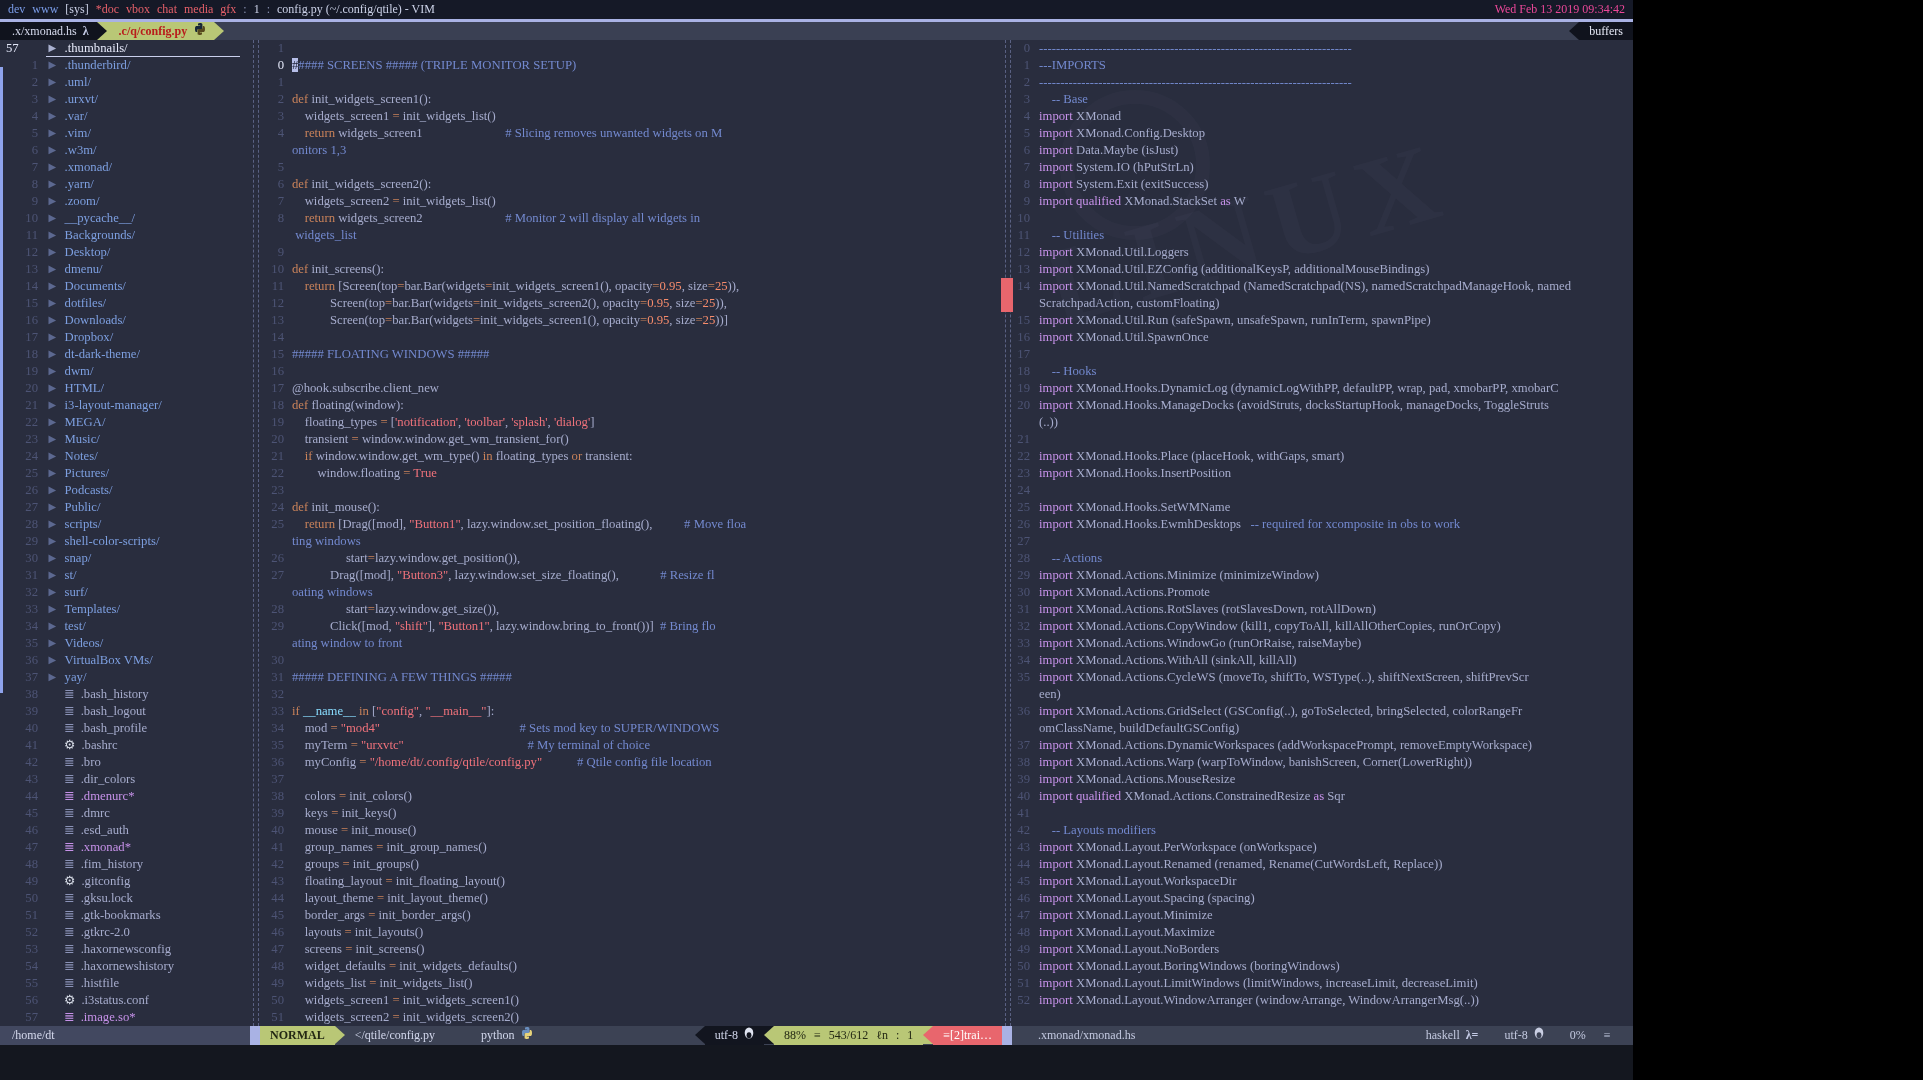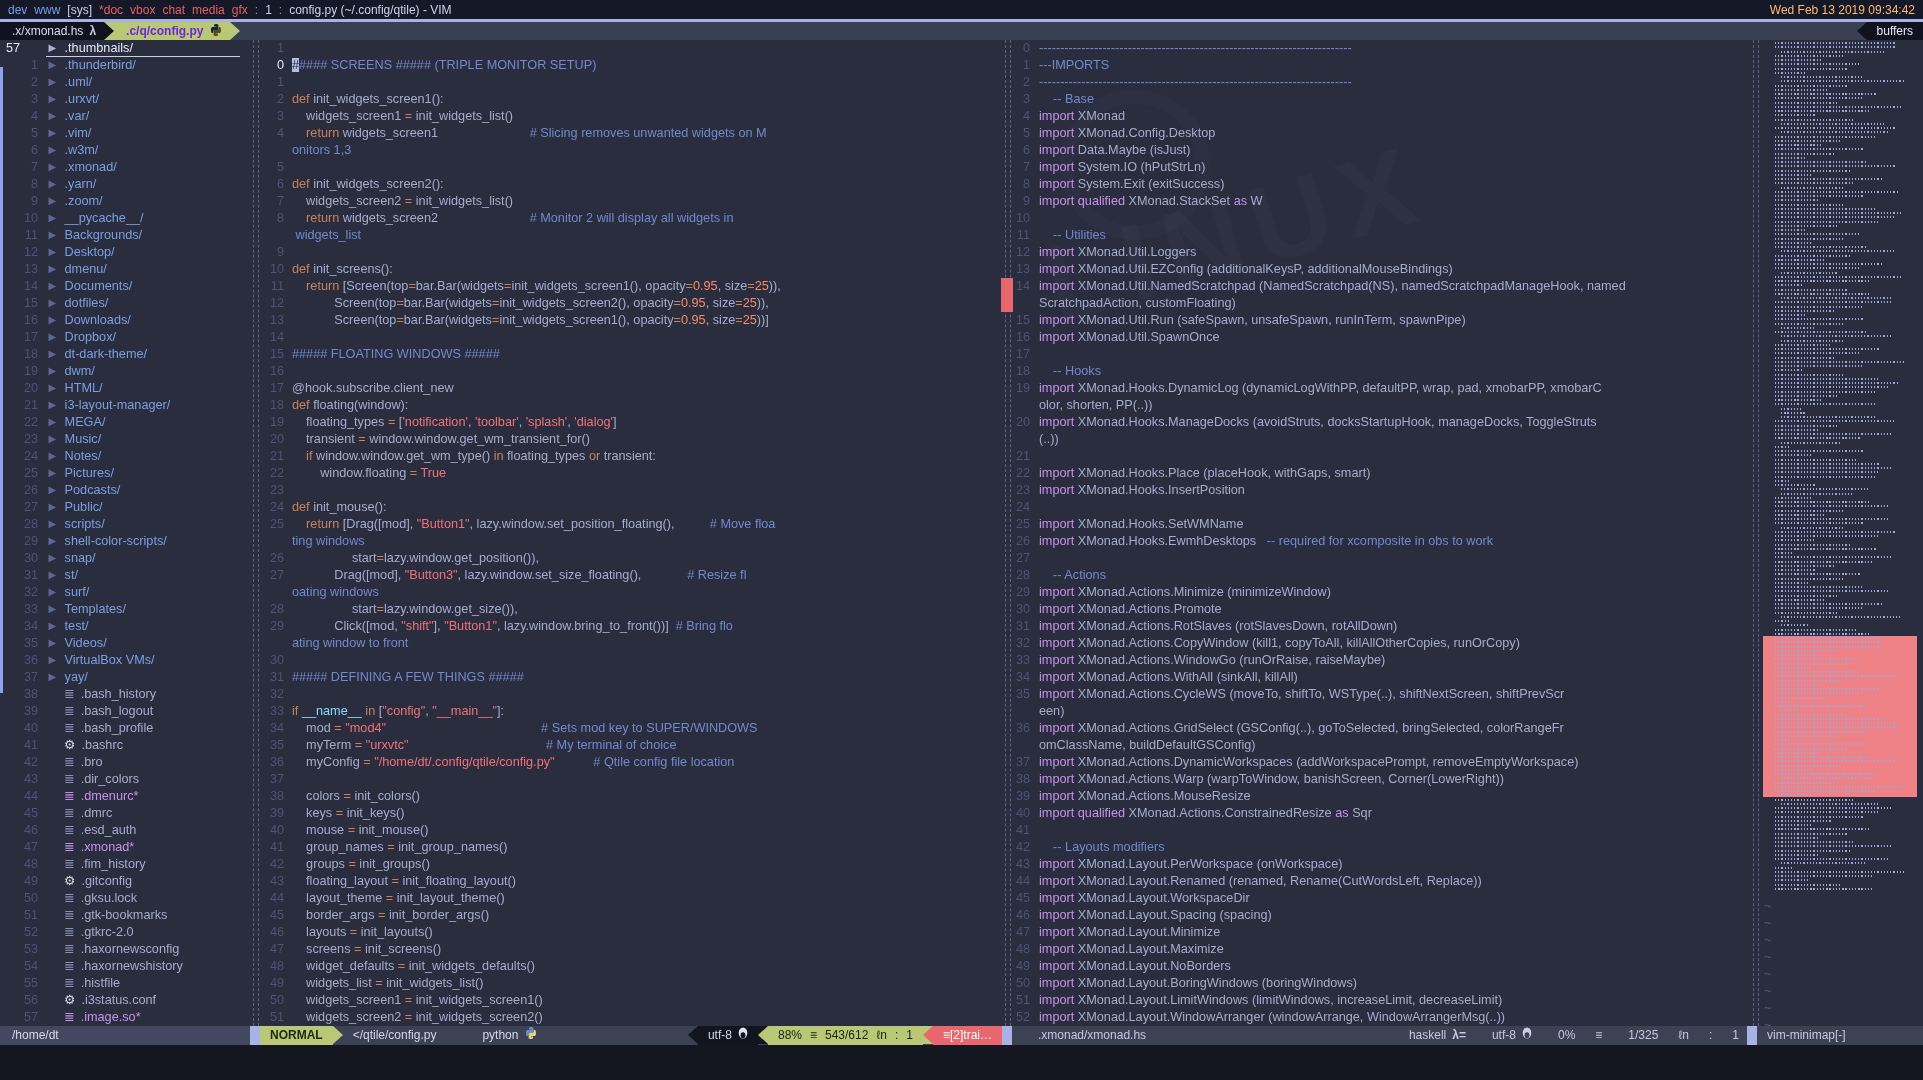--- a/index.html
+++ b/index.html
@@ -4,38 +4,38 @@
 <style>
   :root{
     --bg:#292d3e; --topbar:#151927; --tabbase:#3a4053; --tabdark:#10131d;
     --green:#b9c776; --greyseg:#3c4254; --darkseg:#12151f; --red:#e8666d;
     --lav:#a9b2e4; --fg:#a6accd; --ln:#4d5475; --comment:#7389cf; --kw:#c9825a;
     --str:#f0727b; --num:#f78c6c; --mag:#c792ea; --cyan:#89ddff; --dir:#7d9fe0;
     --white:#dde1f3;
   }
   *{margin:0;padding:0;box-sizing:border-box;}
   body{background:#000;}
-  #screen{position:relative;width:1923px;height:1080px;overflow:hidden;
-    background:var(--bg);font-family:Liberation Sans, sans-serif;font-size:12.7px;color:var(--fg);}
+  #screen{position:relative;width:1633px;height:1080px;overflow:hidden;
+    background:var(--bg);font-family:Liberation Serif, serif;font-size:12.7px;color:var(--fg);}
   
   #topbar{position:absolute;left:0;top:0;width:100%;height:19px;background:var(--topbar);
     display:flex;align-items:center;padding:0 8px;font-size:12px;white-space:pre;}
   #topbar .ws{margin-right:7px;}
   .ws-visible{color:#7a9ce8;} .ws-current{color:#ccd2e8;} .ws-urgent{color:#e6606a;}
   .ws-sep{color:#8a92b2;margin-right:7px;} .ws-layout{color:#ccd2e8;margin-right:7px;}
   #win-title{color:#ccd2e8;}
-  #clock{margin-left:auto;color:#fdba74;}
+  #clock{margin-left:auto;color:#ec4899;}
   #top-accent{position:absolute;left:0;top:19px;width:100%;height:3px;background:var(--lav);}
   #left-accent{position:absolute;left:0;top:67px;width:3px;height:626px;background:#8fa3ec;}
   
   #tabline{position:absolute;left:0;top:22px;width:100%;height:18px;background:var(--tabbase);
     display:flex;align-items:stretch;font-size:12px;}
   .tab{display:flex;align-items:center;white-space:pre;padding:0 8px 0 12px;}
   .tab-inactive{background:var(--tabdark);color:#d7dbee;}
-  .tab-active{background:var(--green);color:#6d28d9;font-weight:bold;}
+  .tab-active{background:var(--green);color:#b91c1c;font-weight:bold;}
   .tb-sep-a{width:0;height:0;border-top:9px solid var(--green);border-bottom:9px solid var(--green);border-left:10px solid var(--tabdark);}
   .tb-sep-b{width:0;height:0;border-top:9px solid var(--tabbase);border-bottom:9px solid var(--tabbase);border-left:10px solid var(--green);}
   .tb-sep-buf{width:0;height:0;border-top:9px solid var(--tabbase);border-bottom:9px solid var(--tabbase);border-right:10px solid var(--tabdark);margin-left:auto;}
   #tab-buffers{background:var(--tabdark);color:#e6e9f6;display:flex;align-items:center;padding:0 10px;}
   .hask-glyph{color:#c5cbe6;margin-left:6px;font-weight:bold;}
   .tab-active .pyicon{filter:brightness(0.35);}
   
   .pane{position:absolute;top:40px;height:986px;overflow:hidden;}
   #tree{left:0;width:250px;}
   #cfg{left:250px;width:752px;}
@@ -269,21 +269,20 @@
       <div class="row"><span class="ln">11</span><span class="tx"><span class="t-c">    -- Utilities</span></span></div>
       <div class="row"><span class="ln">12</span><span class="tx"><span class="t-m">import </span><span class="t-i">XMonad.Util.Loggers</span></span></div>
       <div class="row"><span class="ln">13</span><span class="tx"><span class="t-m">import </span><span class="t-i">XMonad.Util.EZConfig (additionalKeysP, additionalMouseBindings)</span></span></div>
       <div class="row"><span class="ln">14</span><span class="tx"><span class="t-m">import </span><span class="t-i">XMonad.Util.NamedScratchpad (NamedScratchpad(NS), namedScratchpadManageHook, named</span></span></div>
       <div class="row"><span class="ln"></span><span class="tx"><span class="t-i">ScratchpadAction, customFloating)</span></span></div>
       <div class="row"><span class="ln">15</span><span class="tx"><span class="t-m">import </span><span class="t-i">XMonad.Util.Run (safeSpawn, unsafeSpawn, runInTerm, spawnPipe)</span></span></div>
       <div class="row"><span class="ln">16</span><span class="tx"><span class="t-m">import </span><span class="t-i">XMonad.Util.SpawnOnce</span></span></div>
       <div class="row"><span class="ln">17</span><span class="tx"></span></div>
       <div class="row"><span class="ln">18</span><span class="tx"><span class="t-c">    -- Hooks</span></span></div>
       <div class="row"><span class="ln">19</span><span class="tx"><span class="t-m">import </span><span class="t-i">XMonad.Hooks.DynamicLog (dynamicLogWithPP, defaultPP, wrap, pad, xmobarPP, xmobarC</span></span></div>
-      <div class="row"><span class="ln"></span><span class="tx"><span class="t-i">olor, shorten, PP(..))</span></span></div>
       <div class="row"><span class="ln">20</span><span class="tx"><span class="t-m">import </span><span class="t-i">XMonad.Hooks.ManageDocks (avoidStruts, docksStartupHook, manageDocks, ToggleStruts</span></span></div>
       <div class="row"><span class="ln"></span><span class="tx"><span class="t-i">(..))</span></span></div>
       <div class="row"><span class="ln">21</span></div>
       <div class="row"><span class="ln">22</span><span class="tx"><span class="t-m">import </span><span class="t-i">XMonad.Hooks.Place (placeHook, withGaps, smart)</span></span></div>
       <div class="row"><span class="ln">23</span><span class="tx"><span class="t-m">import </span><span class="t-i">XMonad.Hooks.InsertPosition</span></span></div>
       <div class="row"><span class="ln">24</span></div>
       <div class="row"><span class="ln">25</span><span class="tx"><span class="t-m">import </span><span class="t-i">XMonad.Hooks.SetWMName</span></span></div>
       <div class="row"><span class="ln">26</span><span class="tx"><span class="t-m">import </span><span class="t-i">XMonad.Hooks.EwmhDesktops</span><span class="t-c">   -- required for xcomposite in obs to work</span></span></div>
       <div class="row"><span class="ln">27</span><span class="tx"></span></div>
       <div class="row"><span class="ln">28</span><span class="tx"><span class="t-c">    -- Actions</span></span></div>

